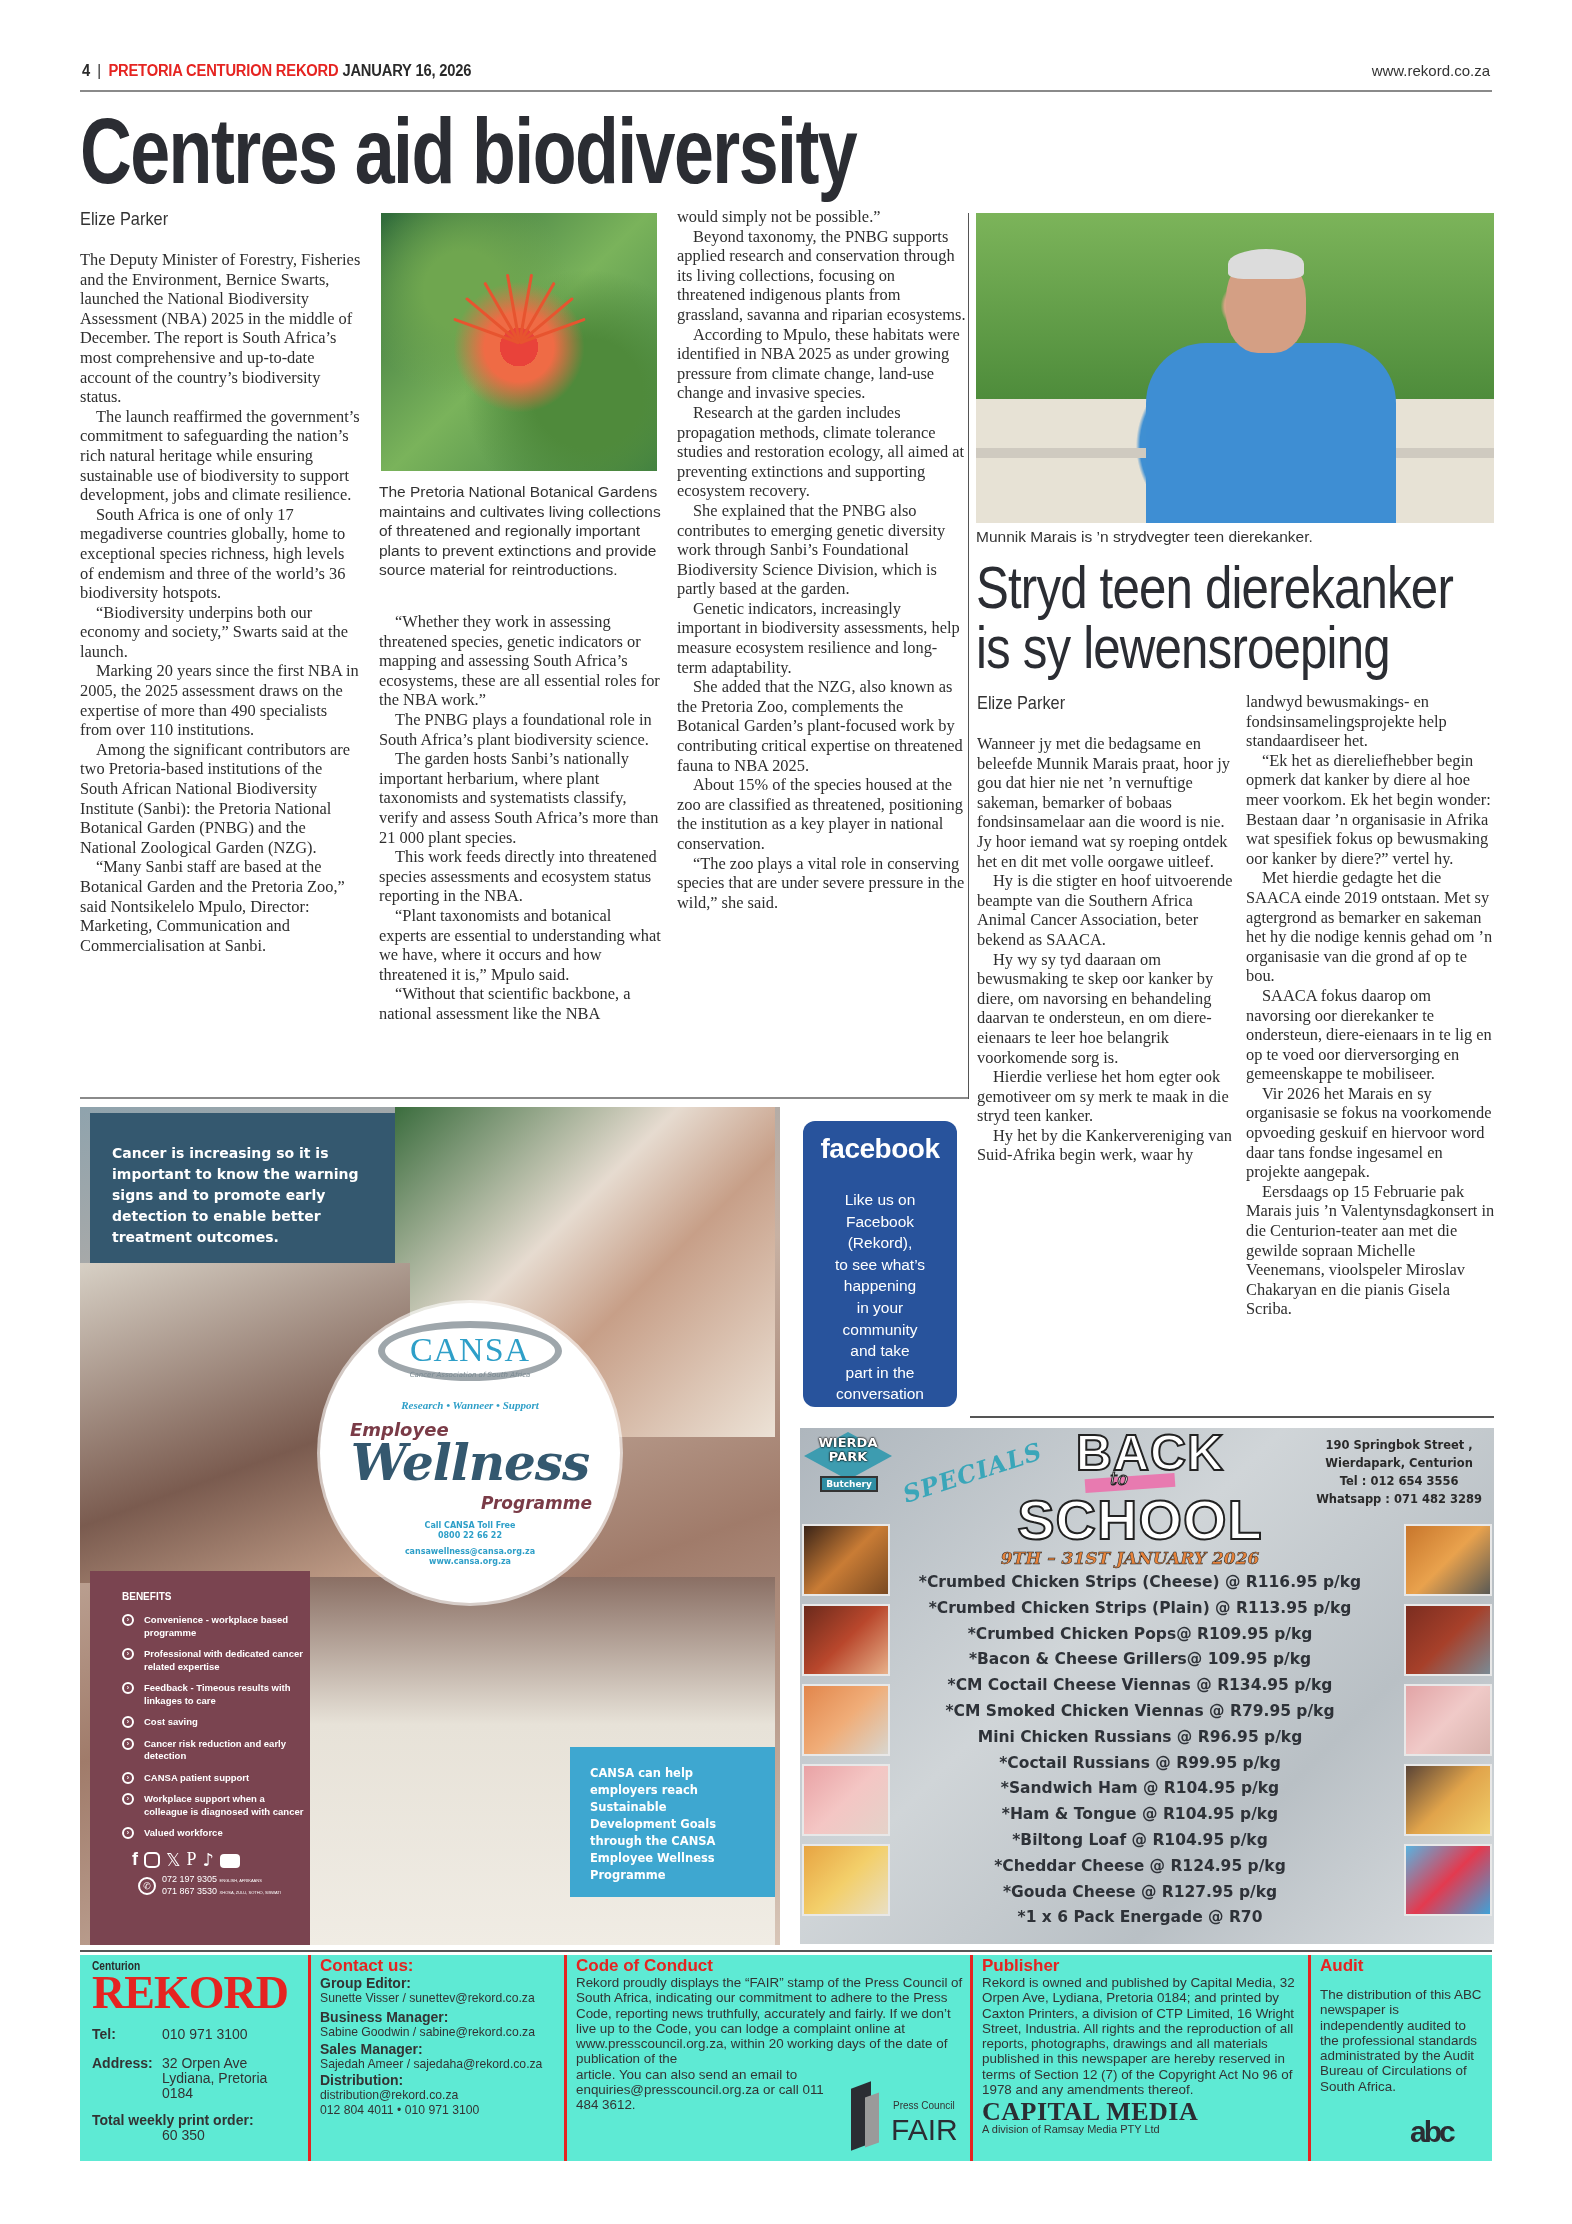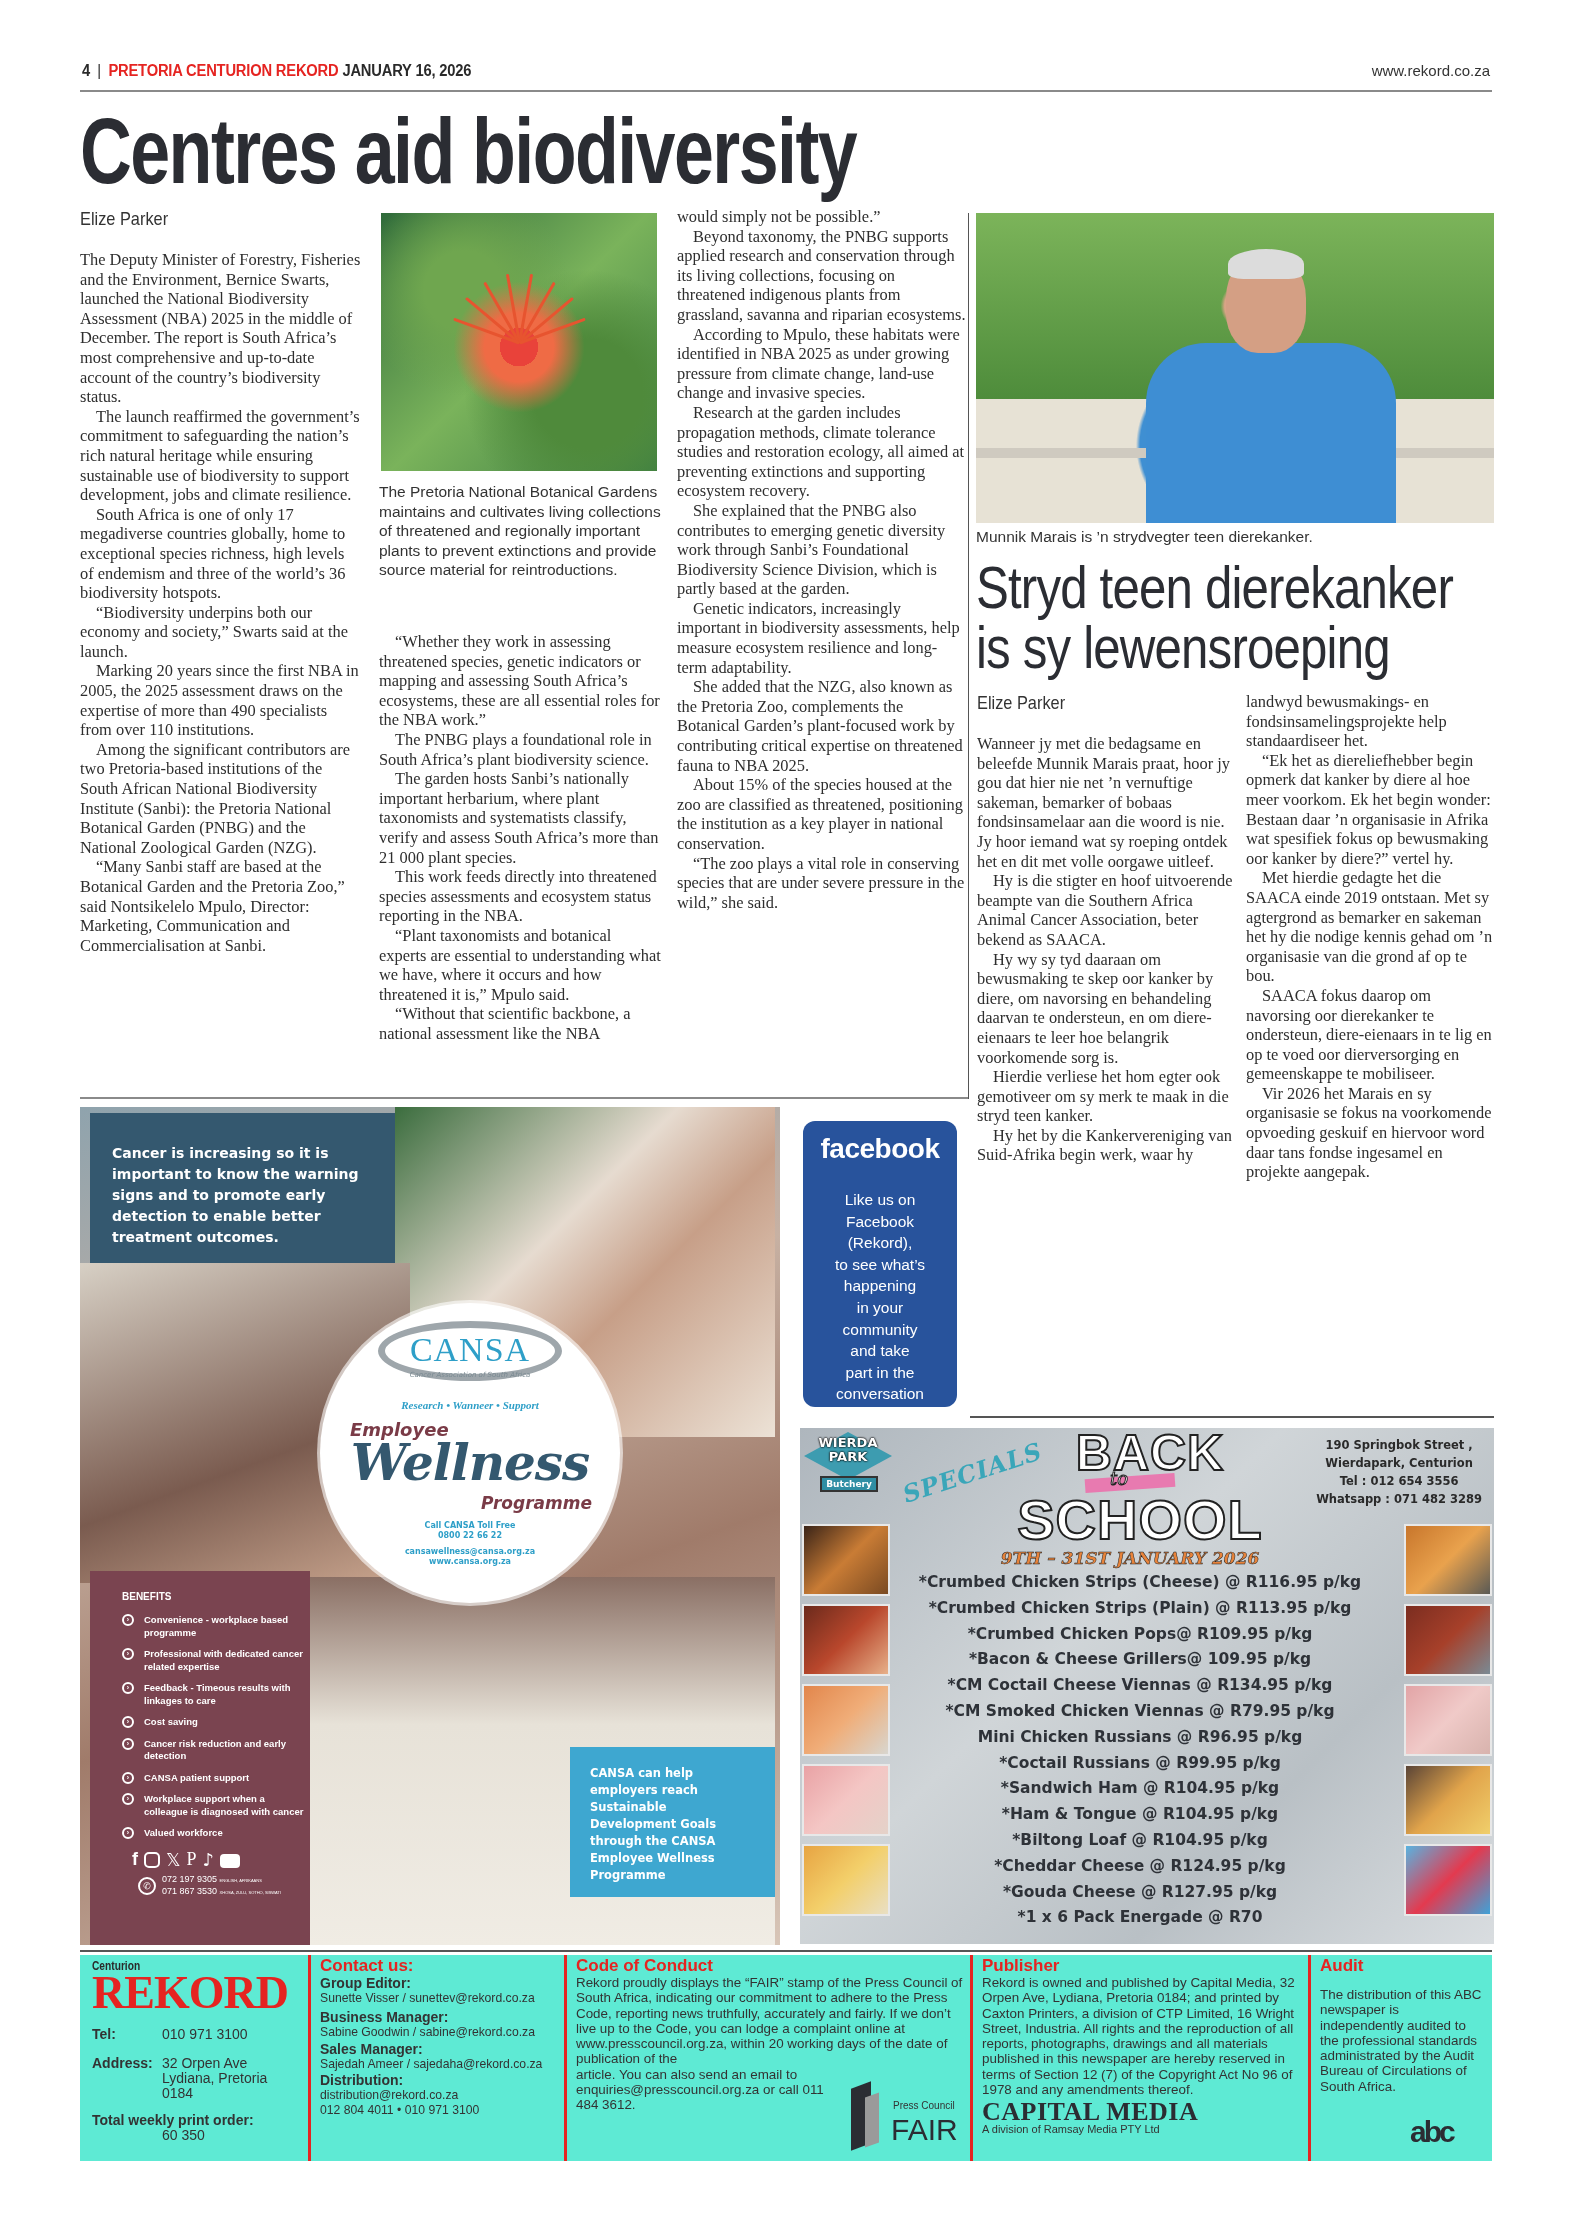--- a/index.html
+++ b/index.html
@@ -132,21 +132,21 @@
   <div class="flower-petal" style="transform: rotate(-30deg);"></div>
   <div class="flower-petal" style="transform: rotate(-10deg);"></div>
   <div class="flower-petal" style="transform: rotate(10deg);"></div>
   <div class="flower-petal" style="transform: rotate(30deg);"></div>
   <div class="flower-petal" style="transform: rotate(50deg);"></div>
   <div class="flower-petal" style="transform: rotate(70deg);"></div>
   <div class="flower-petal" style="transform: rotate(-70deg);"></div>
 </div>
 <div class="abs caption-sans" style="left:379px; top:482px; width:282px;">The Pretoria National Botanical Gardens maintains and cultivates living collections of threatened and regionally important plants to prevent extinctions and provide source material for reintroductions.</div>
 
-<div class="abs col" style="left:379px; top:612px; width:282px;margin-top:20px;">
+<div class="abs col" style="left:379px; top:612px; width:282px;">
   <p class="ind">“Whether they work in assessing threatened species, genetic indicators or mapping and assessing South Africa’s ecosystems, these are all essential roles for the NBA work.”</p>
   <p class="ind">The PNBG plays a foundational role in South Africa’s plant biodiversity science.</p>
   <p class="ind">The garden hosts Sanbi’s nationally important herbarium, where plant taxonomists and systematists classify, verify and assess South Africa’s more than 21 000 plant species.</p>
   <p class="ind">This work feeds directly into threatened species assessments and ecosystem status reporting in the NBA.</p>
   <p class="ind">“Plant taxonomists and botanical experts are essential to understanding what we have, where it occurs and how threatened it is,” Mpulo said.</p>
   <p class="ind">“Without that scientific backbone, a national assessment like the NBA</p>
 </div>
 
 <div class="abs col" style="left:677px; top:207px; width:290px;">
   <p>would simply not be possible.”</p>
@@ -182,20 +182,21 @@
   <p class="ind">Hy wy sy tyd daaraan om bewusmaking te skep oor kanker by diere, om navorsing en behandeling daarvan te ondersteun, en om diere-eienaars te leer hoe belangrik voorkomende sorg is.</p>
   <p class="ind">Hierdie verliese het hom egter ook gemotiveer om sy merk te maak in die stryd teen kanker.</p>
   <p class="ind">Hy het by die Kankervereniging van Suid-Afrika begin werk, waar hy</p>
 </div>
 <div class="abs col" style="left:1246px; top:692px; width:250px;">
   <p>landwyd bewusmakings- en fondsinsamelingsprojekte help standaardiseer het.</p>
   <p class="ind">“Ek het as diereliefhebber begin opmerk dat kanker by diere al hoe meer voorkom. Ek het begin wonder: Bestaan daar ’n organisasie in Afrika wat spesifiek fokus op bewusmaking oor kanker by diere?” vertel hy.</p>
   <p class="ind">Met hierdie gedagte het die SAACA einde 2019 ontstaan. Met sy agtergrond as bemarker en sakeman het hy die nodige kennis gehad om ’n organisasie van die grond af op te bou.</p>
   <p class="ind">SAACA fokus daarop om navorsing oor dierekanker te ondersteun, diere-eienaars in te lig en op te voed oor dierversorging en gemeenskappe te mobiliseer.</p>
   <p class="ind">Vir 2026 het Marais en sy organisasie se fokus na voorkomende opvoeding geskuif en hiervoor word daar tans fondse ingesamel en projekte aangepak.</p>
+  <p class="ind">Eersdaags op 15 Februarie pak Marais juis ’n Valentynsdagkonsert in die Centurion-teater aan met die gewilde sopraan Michelle Veenemans, vioolspeler Miroslav Chakaryan en die pianis Gisela Scriba.</p>
 </div>
 <div class="abs" style="left:970px; top:1416px; width:524px; height:2px; background:#555;"></div>
 
 <div class="abs cansa">
   <div class="cansa-photo1"></div>
   <div class="cansa-photo2"></div>
   <div class="cansa-photo3"></div>
   <div class="cansa-blue-box">Cancer is increasing so it is important to know the warning signs and to promote early detection to enable better treatment outcomes.</div>
 
   <div class="cansa-circle">

